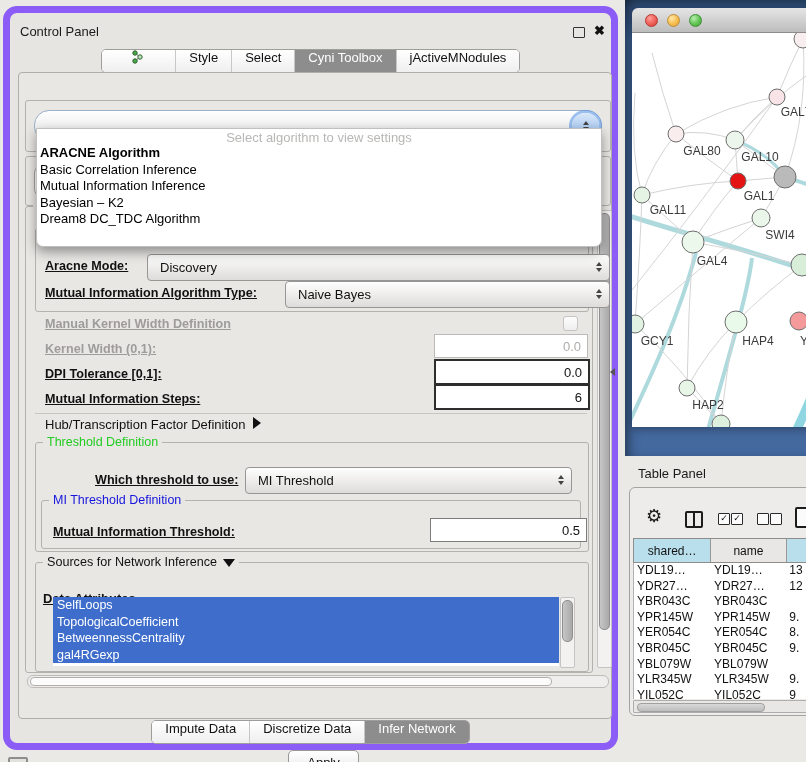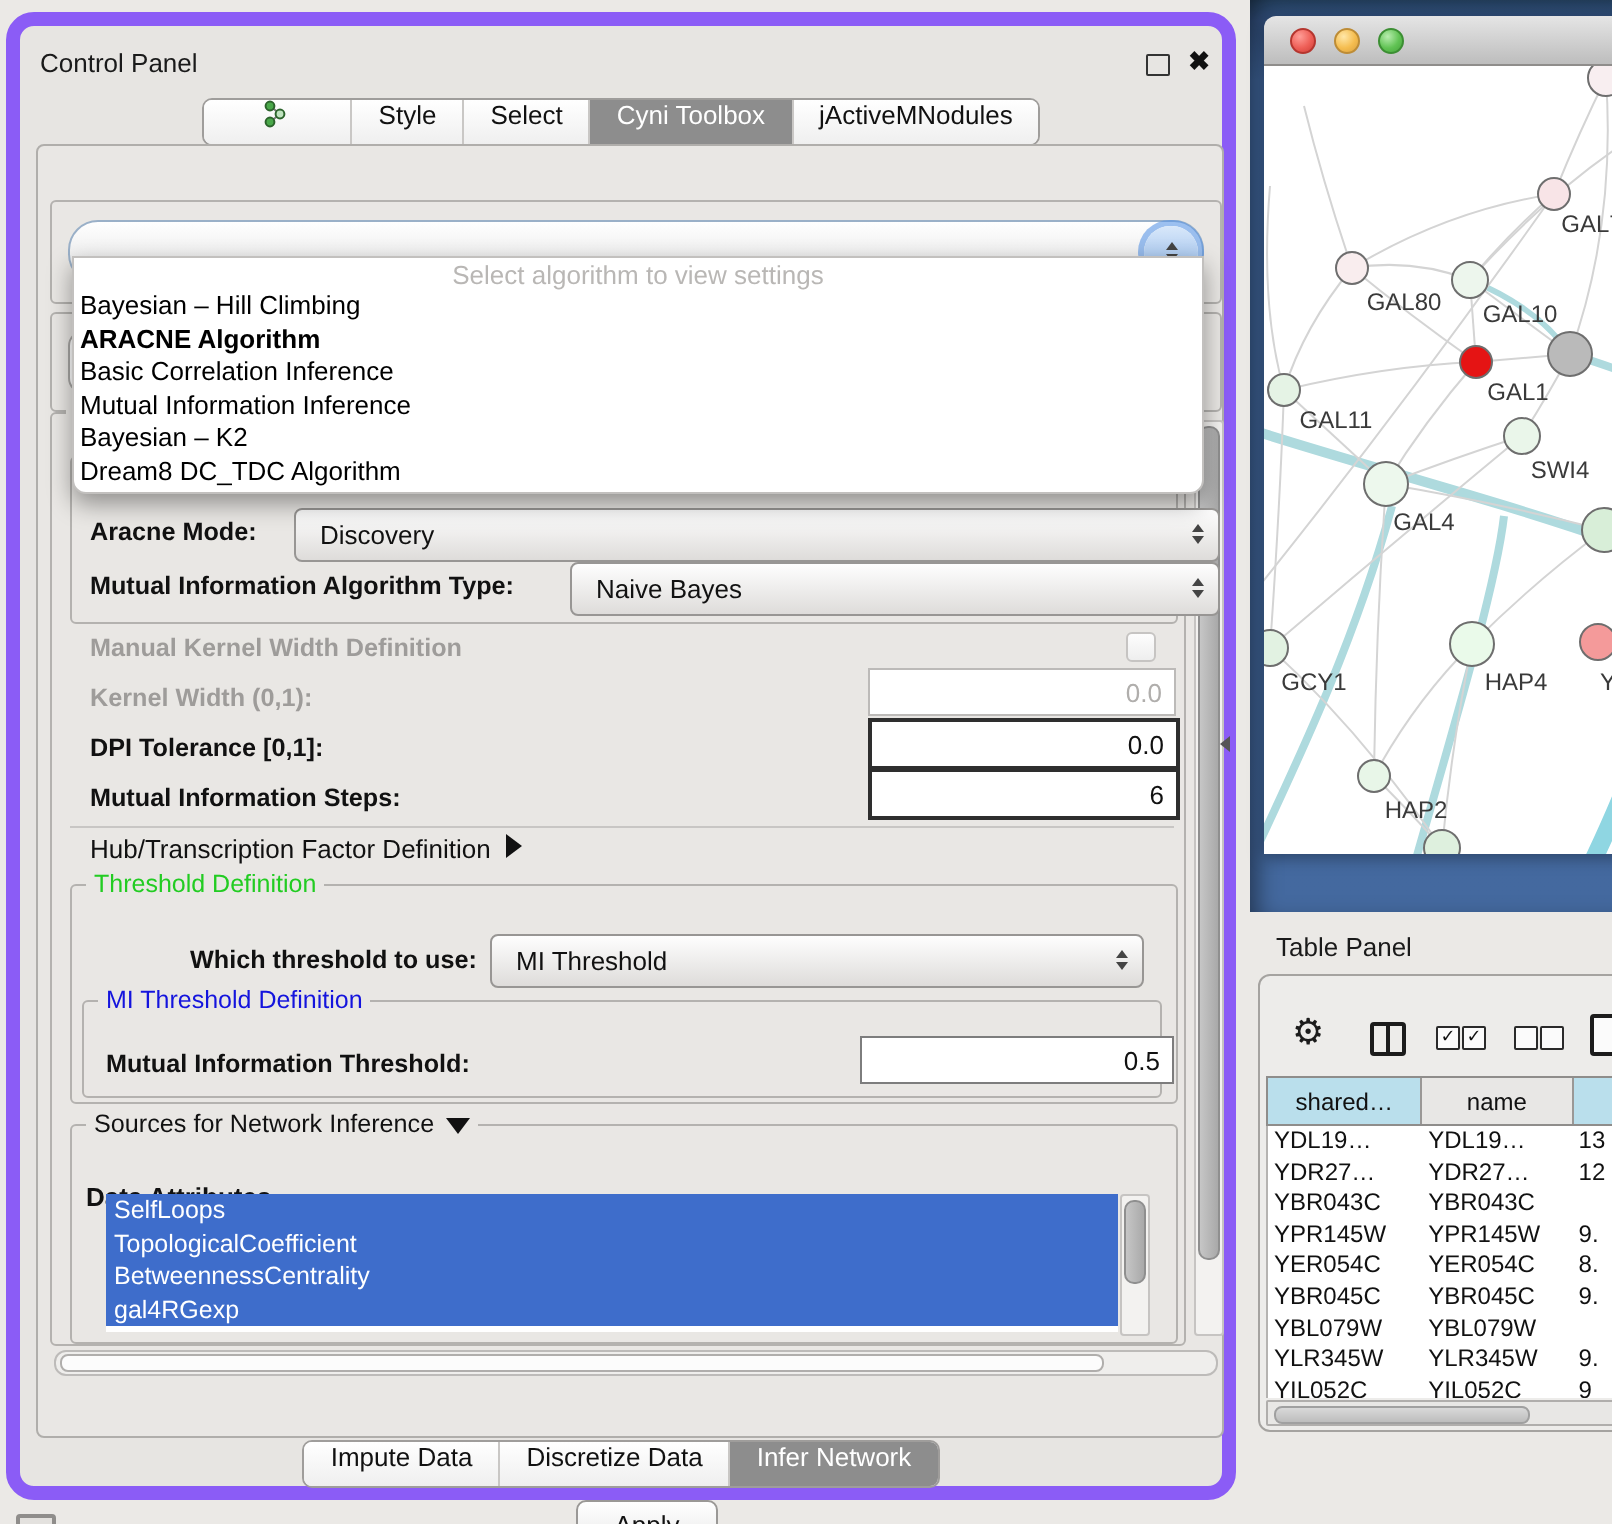--- a/index.html
+++ b/index.html
@@ -31,21 +31,21 @@
   .content{left:8px;top:59px;width:592px;height:645px;border:1px solid #b0aeab;
     border-radius:4px;background:#e9e7e4;}
 
   
   .grp{position:absolute;border:1px solid #b4b2af;border-radius:3px;}
   .grp-title{position:absolute;top:-8px;left:7px;background:#e9e7e4;padding:0 4px;
     font-size:12.5px;white-space:nowrap;}
   .t-blue{color:#1414dd;}
   .t-green{color:#22cc22;}
 
-  .b{font-weight:bold;font-size:12.6px;}
+  .b{font-weight:bold;font-size:12.6px;text-decoration:underline;}
   .r{font-size:12.6px;}
   .dis{color:#9e9c9a;}
 
   .combo{position:absolute;border:1px solid #989694;border-radius:4px;
     background:linear-gradient(#fefefe,#dedcda);font-size:13px;display:flex;
     align-items:center;padding:0 22px 0 12px;}
   .arrows{position:absolute;right:7px;top:50%;margin-top:-6px;display:flex;
     flex-direction:column;gap:2px;}
   .arr-up{width:0;height:0;border-left:3.5px solid transparent;border-right:3.5px solid transparent;
     border-bottom:4.5px solid #444;}
@@ -190,21 +190,20 @@
         </div>
       </div>
     </div>
     <div class="grp" style="left:6px;top:83px;width:584px;height:48px;">
       <div class="abs netsel-field" style="left:8px;top:8px;width:550px;height:30px;">gal-filtered sif default node</div>
     </div>
 
     <div class="abs popup">
       <div class="popup-hint">Select algorithm to view settings</div>
       <div id="algo-list">
-          <div class="popup-item">Bayesian – Hill Climbing</div>
           <div class="popup-item bold">ARACNE Algorithm</div>
           <div class="popup-item">Basic Correlation Inference</div>
           <div class="popup-item">Mutual Information Inference</div>
           <div class="popup-item">Bayesian – K2</div>
           <div class="popup-item">Dream8 DC_TDC Algorithm</div>
         </div>
     </div>
 
     <div class="grp" style="left:6px;top:133px;width:566px;height:465px;">
       <span class="grp-title r">Cyni Algorithm Settings</span>

